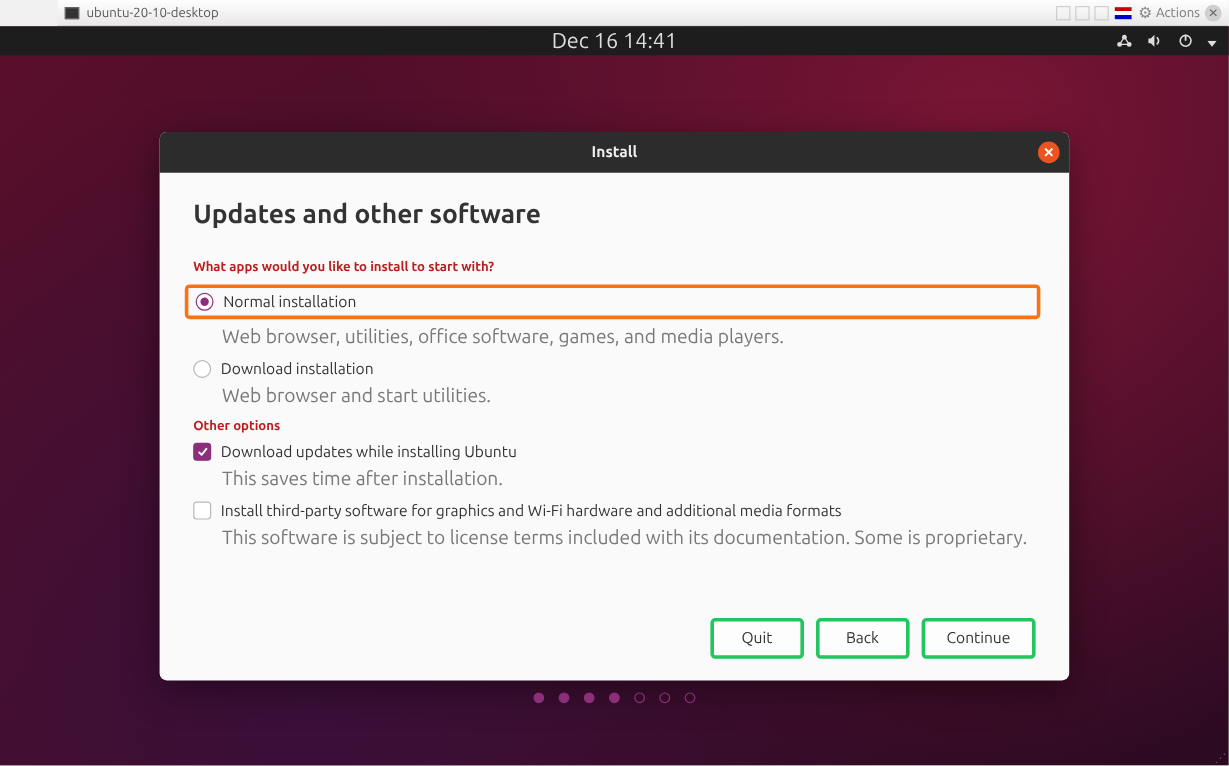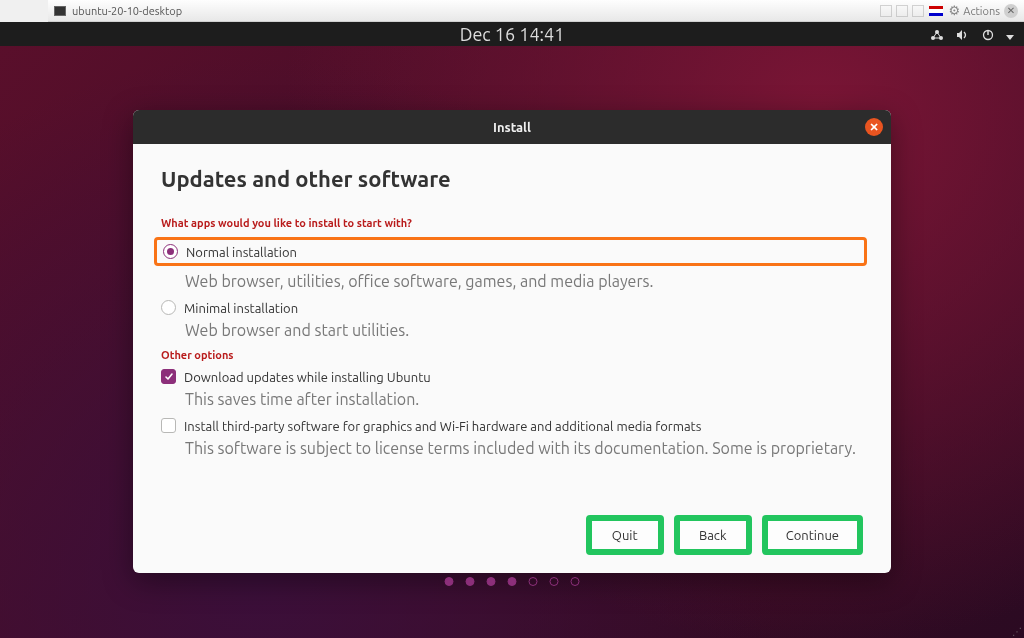--- a/index.html
+++ b/index.html
@@ -171,21 +171,21 @@
       justify-content: flex-end;
       gap: 10px;
       margin-top: 58px;
     }
     .btn {
       min-width: 78px;
       padding: 7px 18px;
       font-size: 13px;
       color: #333;
       background: #fdfdfd;
-      border: 6px solid #22c55e;
+      border: 3px solid #22c55e;
       border-radius: 4px;
       cursor: pointer;
     }
 
     
     .dots {
       position: absolute;
       left: 50%; transform: translateX(-50%);
       bottom: 52px;
       display: flex;
@@ -270,21 +270,21 @@
       <div class="subheading">What apps would you like to install to start with?</div>
 
       <label class="radio-row selected-box">
         <span class="radio-outer checked"></span>
         <span>Normal installation</span>
       </label>
       <div class="option-desc">Web browser, utilities, office software, games, and media players.</div>
 
       <label class="radio-row">
         <span class="radio-outer"></span>
-        <span>Minimal installation</span>
+        <span>Download installation</span>
       </label>
       <div class="option-desc">Web browser and start utilities.</div>
 
       <div class="subheading">Other options</div>
 
       <label class="check-row">
         <span class="check-outer checked">
           <svg width="10" height="10" viewBox="0 0 10 10" fill="none">
               <path d="M2 5 l2 2 l4 -5" stroke-width="1.6" stroke-linecap="round" stroke-linejoin="round"></path>
             </svg>

